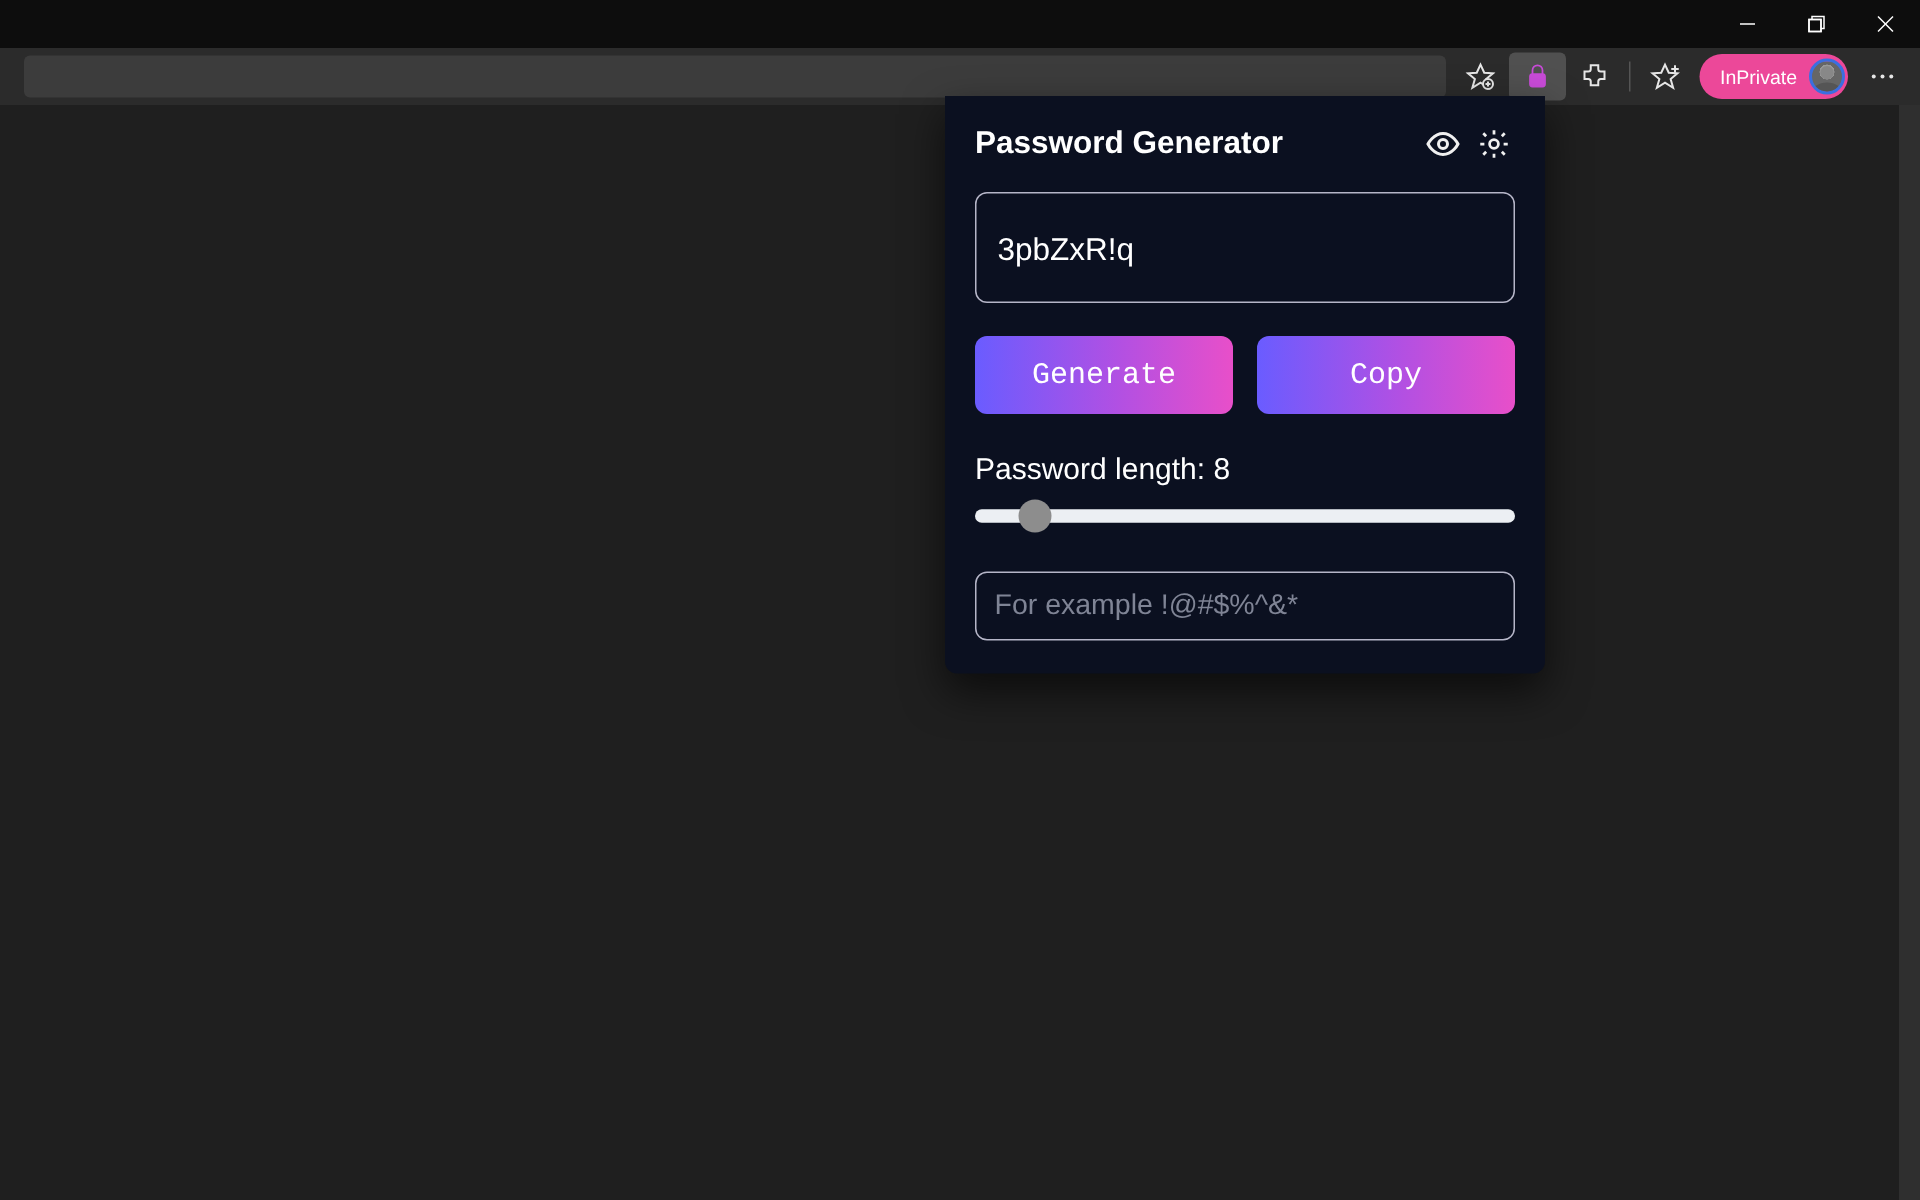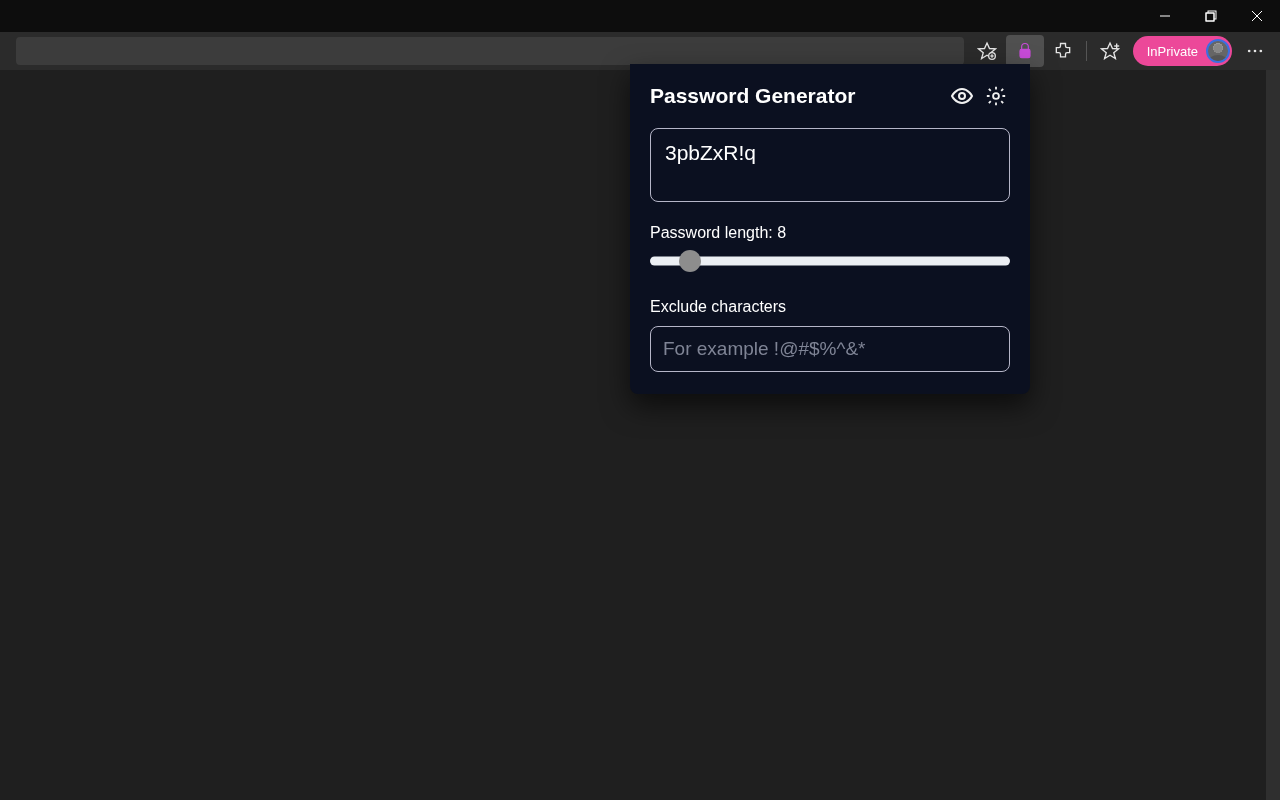--- a/index.html
+++ b/index.html
@@ -136,40 +136,40 @@
   .hdr-icon {
     width: 28px; height: 28px;
     display:flex; align-items:center; justify-content:center;
     margin-left: 6px;
     color:#f0f0f0;
   }
   .pwd-box {
     border: 1.5px solid #b6b6c8;
     border-radius: 8px;
     height: 74px;
-    padding: 12px 14px;
+    padding: 26px 14px;
     font-size: 21px;
     font-family: "Segoe UI", Arial, sans-serif;
     color: #fff;
     background: transparent;
     margin-bottom: 22px;
   }
   .btn-row { display:flex; gap:16px; margin-bottom: 26px;}
   .g-btn {
     flex:1;
     height:52px;
     border:none;
     border-radius:8px;
     font-size:20px;
     font-family: Consolas, "Courier New", monospace;
     color:#fff;
     background: linear-gradient(90deg, #6a5cff 0%, #b150e3 55%, #e84fc9 100%);
     cursor:pointer;
   }
-  .len-label { font-size:16px; margin-bottom:10px; }
+  .len-label { font-size:20px; margin-bottom:10px; }
   .slider-wrap {
     position: relative;
     height: 18px;
     margin-bottom: 28px;
   }
   .slider-track {
     position:absolute; left:0; right:0; top:50%;
     transform:translateY(-50%);
     height:9px; background:#eceff3; border-radius:5px;
   }
@@ -285,25 +285,28 @@
       <div class="hdr-icon">
         <svg viewBox="0 0 24 24" width="22" height="22" fill="none" stroke="currentColor" stroke-width="2">
           <circle cx="12" cy="12" r="3.2"></circle>
           <path d="M12 2v3M12 19v3M4.2 4.2l2.1 2.1M17.7 17.7l2.1 2.1M2 12h3M19 12h3M4.2 19.8l2.1-2.1M17.7 6.3l2.1-2.1"></path>
         </svg>
       </div>
     </div>
 
     <div class="pwd-box">3pbZxR!q</div>
 
+    <div class="btn-row">
+      <button class="g-btn">Generate</button>
+      <button class="g-btn">Copy</button>
+    </div>
 
     <div class="len-label">
       <span>Password length: </span><span>8</span>
     </div>
     <div class="slider-wrap">
       <div class="slider-track"></div>
       <div class="slider-thumb"></div>
     </div>
 
-    <div class="ex-label">Exclude characters</div>
     <input class="ex-input" type="text" placeholder="For example !@#$%^&amp;*" style="">
   </div>
 </div>
 
 </body></html>

